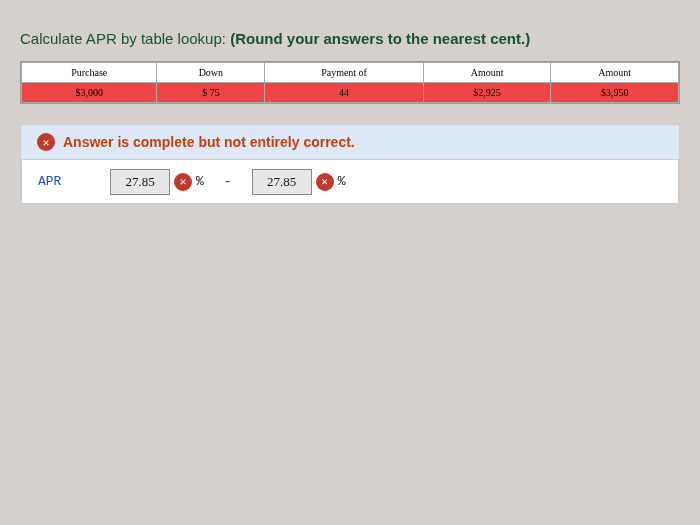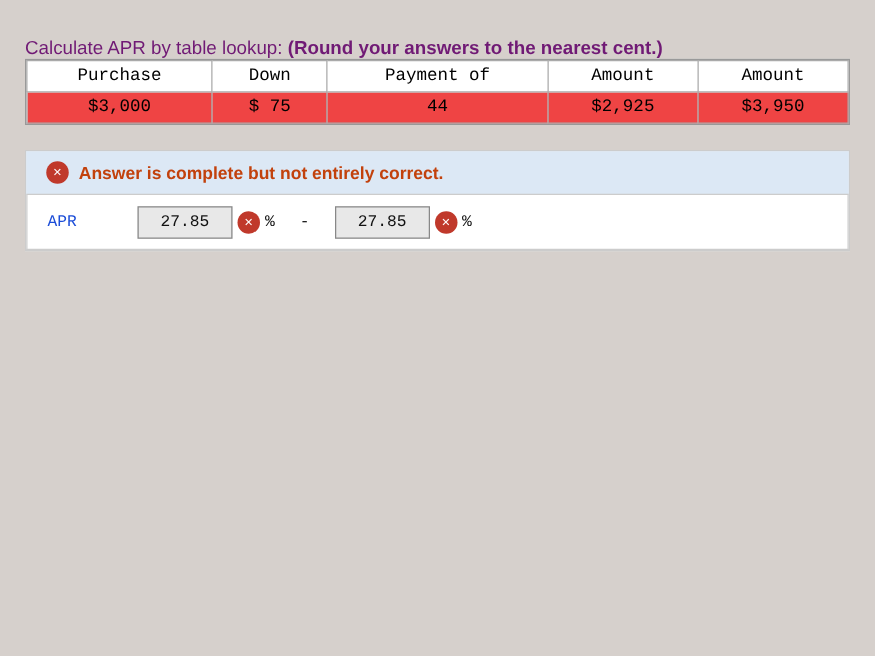--- a/index.html
+++ b/index.html
@@ -15,39 +15,40 @@
       padding: 30px 20px;
     }
 
     .main-container {
       width: 660px;
       background: #d6d0cc;
     }
 
     .instruction {
       font-size: 15px;
+      margin-bottom: 14px;
       font-family: Arial, sans-serif;
-      color: #701a75;
+      color: #14532d;
     }
 
     .instruction strong {
       font-weight: bold;
     }
 
     .table-wrapper {
       border: 1px solid #999;
       background: #fff;
       margin-bottom: 20px;
     }
 
     .data-table {
       width: 100%;
       border-collapse: collapse;
-      font-family: Liberation Mono, monospace;
-      font-size: 14px;
+      font-family: Liberation Serif, serif;
+      font-size: 10px;
     }
 
     .data-table th, .data-table td {
       border: 1px solid #aaa;
       padding: 4px 10px;
       text-align: center;
       vertical-align: middle;
     }
 
     .data-table th {
@@ -113,25 +114,25 @@
     }
 
     .apr-input-group {
       display: flex;
       align-items: center;
       gap: 4px;
       padding: 0 8px;
     }
 
     .apr-input {
-      width: 76px;
+      width: 60px;
       height: 26px;
       border: 1px solid #888;
       background: #e8e8e8;
-      font-family: Liberation Mono, monospace;
+      font-family: Liberation Serif, serif;
       font-size: 13px;
       text-align: center;
       color: #111;
       padding: 2px 4px;
     }
 
     .wrong-icon {
       display: inline-flex;
       align-items: center;
       justify-content: center;

